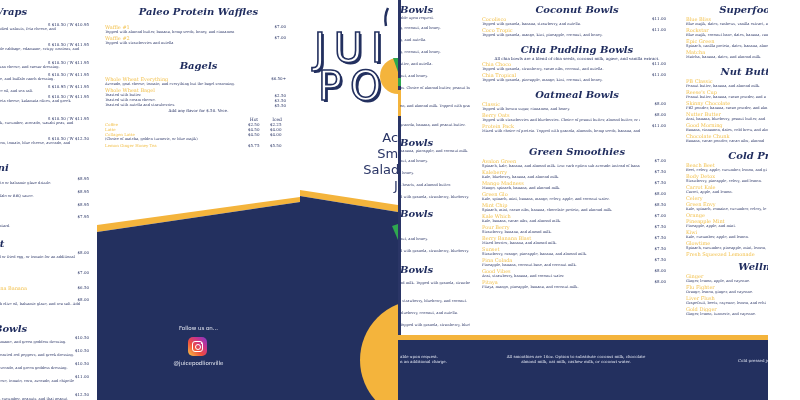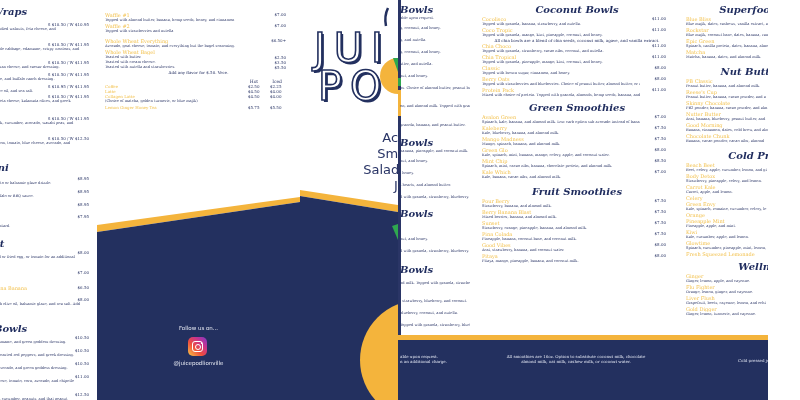--- a/index.html
+++ b/index.html
@@ -174,32 +174,34 @@
       <div class="item" style="height:14px;">
           <span class="item-price">$12.50</span>
           <div class="item-desc" style="padding-top:5px;">ots, cucumber, peanuts, and thai peanut</div>
         </div>
     </div>
   </div>
 </div>
 
 <div class="panel p2">
   <div class="content">
+    <div class="section-title">Paleo Protein Waffles</div>
     <div style="margin-top:6px;">
       <div class="item">
           <div class="item-name">Waffle #1</div>
           <span class="item-price">$7.00</span>
           <div class="item-desc">Topped with almond butter, banana, hemp seeds, honey, and cinnamon</div>
         </div>
       <div class="item">
           <div class="item-name">Waffle #2</div>
           <span class="item-price">$7.00</span>
           <div class="item-desc">Topped with strawberries and nutella</div>
         </div>
     </div>
+    <div class="section-title" style="margin-top:14px;">Bagels</div>
     <div style="margin-top:4px;">
       <div class="item">
           <div class="item-name">Whole Wheat Everything</div>
           <span class="item-price">$6.50+</span>
           <div class="item-desc">Avocado, goat cheese, tomato, and everything but the bagel seasoning.</div>
         </div>
       <div class="item">
           <div class="item-name">Whole Wheat Bagel</div>
         </div>
       <div class="item">
@@ -387,51 +389,53 @@
           <div class="item-name">Cocolisco</div>
           <span class="item-price">$11.00</span>
           <div class="item-desc">Topped with granola, banana, strawberry, and nutella.</div>
         </div>
       <div class="item">
           <div class="item-name">Coco Tropic</div>
           <span class="item-price">$11.00</span>
           <div class="item-desc">Topped with granola, mango, kiwi, pineapple, coconut, and honey.</div>
         </div>
     </div>
+    <div class="section-title" style="margin-top:6px;">Chia Pudding Bowls</div>
     <div class="note">All chia bowls are a blend of chia seeds, coconut milk, agave, and vanilla extract.</div>
     <div>
       <div class="item">
           <div class="item-name">Chia Choco</div>
           <span class="item-price">$11.00</span>
           <div class="item-desc">Topped with granola, strawberry, cacao nibs, coconut, and nutella.</div>
         </div>
       <div class="item">
           <div class="item-name">Chia Tropical</div>
           <span class="item-price">$11.00</span>
           <div class="item-desc">Topped with granola, pineapple, mango, kiwi, coconut, and honey.</div>
         </div>
     </div>
+    <div class="section-title" style="margin-top:6px;">Oatmeal Bowls</div>
     <div>
       <div class="item">
           <div class="item-name">Classic</div>
           <span class="item-price">$8.00</span>
           <div class="item-desc">Topped with brown sugar, cinnamon, and honey.</div>
         </div>
       <div class="item">
           <div class="item-name">Berry Oats</div>
           <span class="item-price">$8.00</span>
           <div class="item-desc">Topped with strawberries and blueberries. Choice of peanut butter, almond butter, or nutella.</div>
         </div>
       <div class="item">
           <div class="item-name">Protein Pack</div>
           <span class="item-price">$11.00</span>
           <div class="item-desc">Mixed with choice of protein. Topped with granola, almonds, hemp seeds, banana, and peanut butter.</div>
         </div>
     </div>
-    <div class="section-title" style="margin-top:4px;">Green Smoothies</div>
+    <div class="section-title" style="margin-top:12px;">Green Smoothies</div>
     <div>
       <div class="item">
           <div class="item-name">Avalon Green</div>
           <span class="item-price">$7.00</span>
           <div class="item-desc">Spinach, kale, banana, and almond milk. Low carb option sub avocado instead of banana for an additional charge.</div>
         </div>
       <div class="item">
           <div class="item-name">Kaleberry</div>
           <span class="item-price">$7.50</span>
           <div class="item-desc">Kale, blueberry, banana, and almond milk.</div>
@@ -450,21 +454,20 @@
           <div class="item-name">Mint Chip</div>
           <span class="item-price">$8.50</span>
           <div class="item-desc">Spinach, mint, cacao nibs, banana, chocolate protein, and almond milk.</div>
         </div>
       <div class="item">
           <div class="item-name">Kale Which</div>
           <span class="item-price">$7.00</span>
           <div class="item-desc">Kale, banana, cacao nibs, and almond milk.</div>
         </div>
     </div>
-    <div class="section-title" style="margin-top:6px;">Fruit Smoothies</div>
     <div>
       <div class="item">
           <div class="item-name">Pour Berry</div>
           <span class="item-price">$7.50</span>
           <div class="item-desc">Strawberry, banana, and almond milk.</div>
         </div>
       <div class="item">
           <div class="item-name">Berry Banana Blast</div>
           <span class="item-price">$7.50</span>
           <div class="item-desc">Mixed berries, banana, and almond milk.</div>

